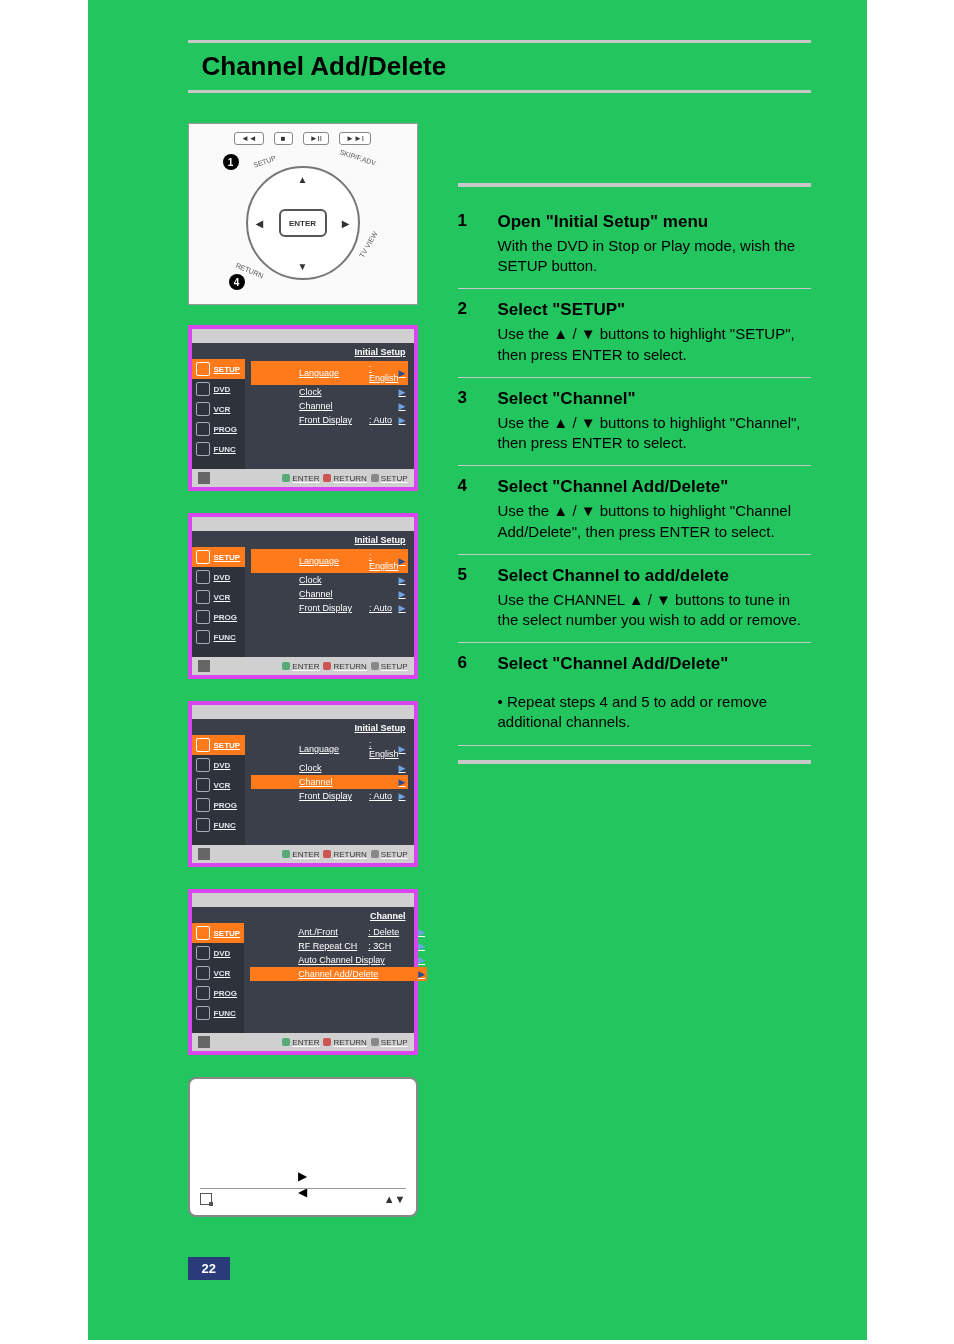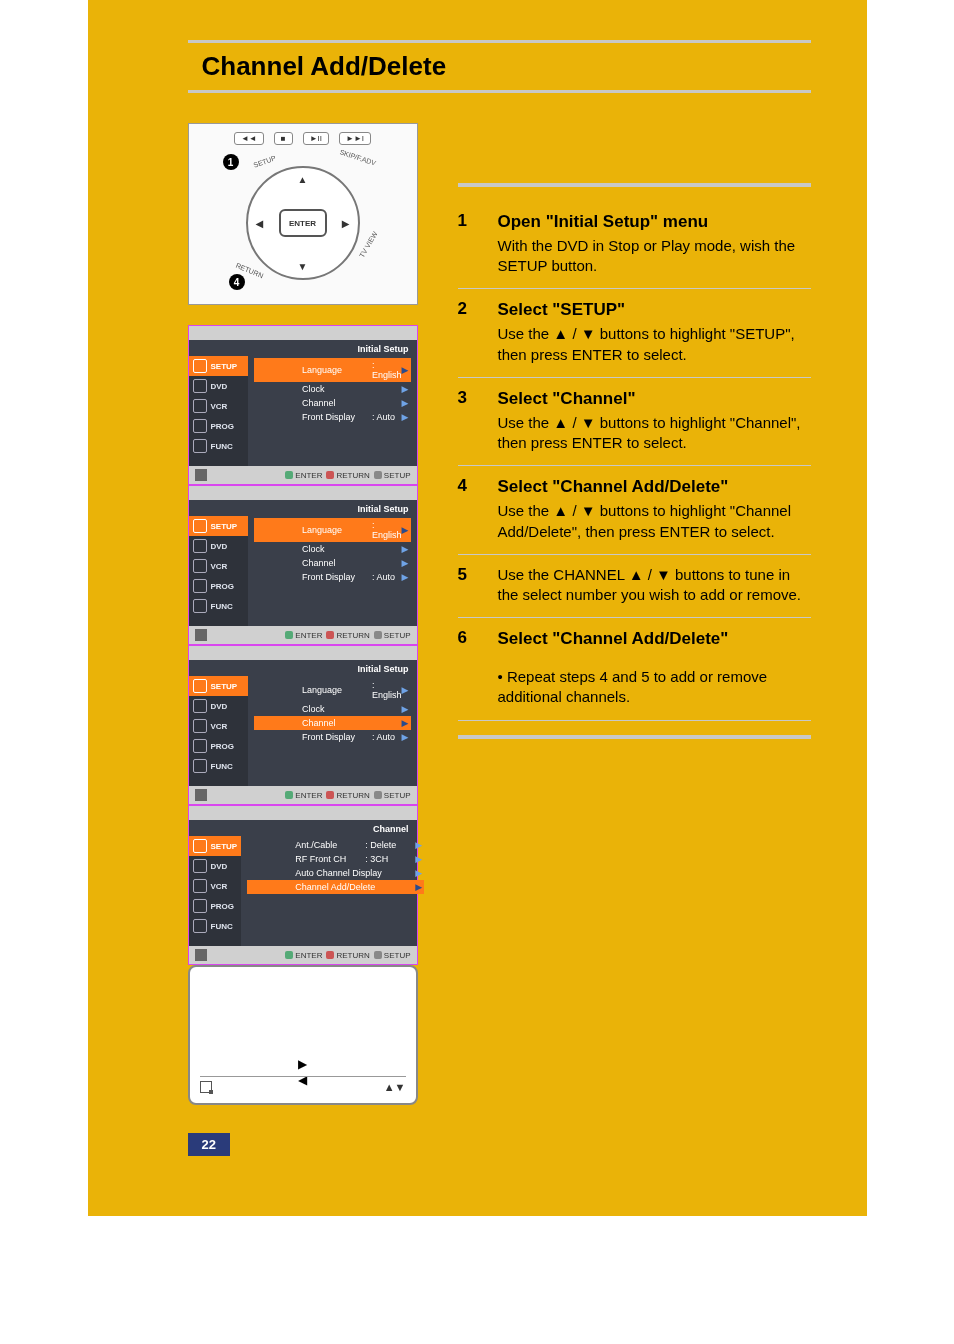--- a/index.html
+++ b/index.html
@@ -1,16 +1,16 @@
 <!DOCTYPE html>
 <html><head>
 <meta charset="utf-8">
 <style>
   html,body{margin:0;padding:0;background:#fff;font-family:Arial,Helvetica,sans-serif;color:#000;}
-  .page{width:779px;margin:0 auto;background:#eab308;padding:40px 0 60px 0;box-sizing:border-box;}
+  .page{width:779px;margin:0 auto;background:#22c55e;padding:40px 0 60px 0;box-sizing:border-box;}
   .title-bar{margin:0 56px 30px 100px;border:3px solid #c8c8c8;border-left:none;border-right:none;border-bottom:3px solid #c8c8c8;padding:8px 14px;}
   .title-bar h1{margin:0;font-size:26px;font-weight:900;font-family:Arial,Helvetica,sans-serif;color:#000;}
   .content{display:flex;margin:0 56px 0 100px;gap:40px;align-items:flex-start;}
   .left-col{width:230px;flex:0 0 230px;}
   .right-col{flex:1;padding-top:60px;}
 
   
   .remote{height:180px;border:1px solid #999;position:relative;background:#fafafa;margin-bottom:20px;overflow:hidden;font-size:7px;color:#333;}
   .remote .top-btns{position:absolute;top:8px;left:0;right:0;display:flex;justify-content:center;gap:10px;}
   .remote .top-btns span{display:inline-block;border:1px solid #888;border-radius:3px;padding:1px 6px;font-size:8px;background:#fff;}
@@ -24,21 +24,21 @@
   .remote .badge{position:absolute;width:16px;height:16px;background:#000;color:#fff;border-radius:50%;display:flex;align-items:center;justify-content:center;font-size:10px;font-weight:bold;}
   .remote .b1{left:34px;top:30px;}
   .remote .b4{left:40px;bottom:14px;}
   .remote .curved{position:absolute;font-size:7px;color:#555;}
   .remote .lbl-setup{left:64px;top:34px;transform:rotate(-20deg);} 
   .remote .lbl-skip{right:40px;top:30px;transform:rotate(18deg);} 
   .remote .lbl-return{left:46px;bottom:30px;transform:rotate(22deg);} 
   .remote .lbl-tv{right:34px;bottom:56px;transform:rotate(-60deg);} 
 
   
-  .osd{background:#3a3f4a;color:#fff;font-size:9px;border:1px solid #d946ef;}
+  .osd{background:#3a3f4a;color:#fff;font-size:9px;margin-bottom:22px;border:4px solid #d946ef;text-decoration:underline;}
   .osd-head{background:#d0d0d0;height:14px;}
   .osd-title{text-align:right;padding:4px 8px 2px 8px;font-weight:bold;font-size:9px;}
   .osd-body{display:flex;min-height:110px;}
   .osd-side{width:64px;background:#2e323a;display:flex;flex-direction:column;}
   .osd-side .row{display:flex;align-items:center;gap:4px;padding:3px 4px;font-size:8px;font-weight:bold;color:#dfe4ee;}
   .osd-side .row.active{background:#ff7a1a;color:#fff;}
   .osd-side .ic{width:12px;height:12px;border:1px solid #aab;border-radius:2px;display:inline-block;flex:0 0 12px;}
   .osd-side .row.active .ic{border-color:#fff;}
   .osd-main{flex:1;padding:2px 6px;}
   .osd-row{display:flex;align-items:center;padding:2px 2px;}
@@ -69,21 +69,21 @@
   .divider{height:4px;background:#c8c8c8;margin:0 0 14px 0;}
   .step{display:flex;gap:22px;padding:10px 0 12px 0;border-bottom:1px solid #c8c8c8;}
   .step:last-of-type{border-bottom:none;}
   .step .num{width:18px;flex:0 0 18px;font-size:17px;font-weight:bold;}
   .step .body{flex:1;font-size:15px;line-height:1.35;}
   .step .body .h{font-size:17px;font-weight:bold;margin-bottom:2px;}
   .glyph{font-family:Arial,sans-serif;}
   .bullet-line{margin-top:16px;}
   .divider-bottom{height:4px;background:#c8c8c8;margin-top:14px;}
 
-  .page-num{margin:28px 0 0 100px;}
+  .page-num{margin:40px 0 0 100px;}
   .page-num span{display:inline-block;background:#2a3b7a;color:#fff;font-weight:bold;font-size:13px;padding:4px 14px;}
 </style>
 </head>
 <body>
 
 <div class="page">
   <div class="title-bar">
     <h1>Channel Add/Delete</h1>
   </div>
 
@@ -334,26 +334,26 @@
                 <span class="ic"></span>
                 <span>PROG</span>
               </div>
             <div class="row">
                 <span class="ic"></span>
                 <span>FUNC</span>
               </div>
           </div>
           <div class="osd-main">
             <div class="osd-row">
-                <span class="k">Ant./Cable</span>
+                <span class="k">Ant./Front</span>
                 <span class="v">: Delete</span>
                 <span class="tri">▶</span>
               </div>
             <div class="osd-row">
-                <span class="k">RF Front CH</span>
+                <span class="k">RF Repeat CH</span>
                 <span class="v">: 3CH</span>
                 <span class="tri">▶</span>
               </div>
             <div class="osd-row">
                 <span class="k" style="flex:0 0 120px">Auto Channel Display</span>
                 <span class="v"></span>
                 <span class="tri">▶</span>
               </div>
             <div class="osd-row hl">
                 <span class="k" style="flex:0 0 120px">Channel Add/Delete</span>
@@ -423,20 +423,21 @@
         <div class="num">4</div>
         <div class="body">
           <div class="h">Select "Channel Add/Delete"</div>
           <div class="glyph">Use the  ▲ / ▼  buttons to highlight "Channel Add/Delete", then press ENTER to select.</div>
         </div>
       </div>
 
       <div class="step">
         <div class="num">5</div>
         <div class="body">
+          <div class="h">Select Channel to add/delete</div>
           <div class="glyph">Use the CHANNEL  ▲ / ▼  buttons to tune in the select number you wish to add or remove.</div>
         </div>
       </div>
 
       <div class="step">
         <div class="num">6</div>
         <div class="body">
           <div class="h">Select "Channel Add/Delete"</div>
           <div class="bullet-line">•   Repeat steps 4 and 5 to add or remove additional channels.</div>
         </div>

